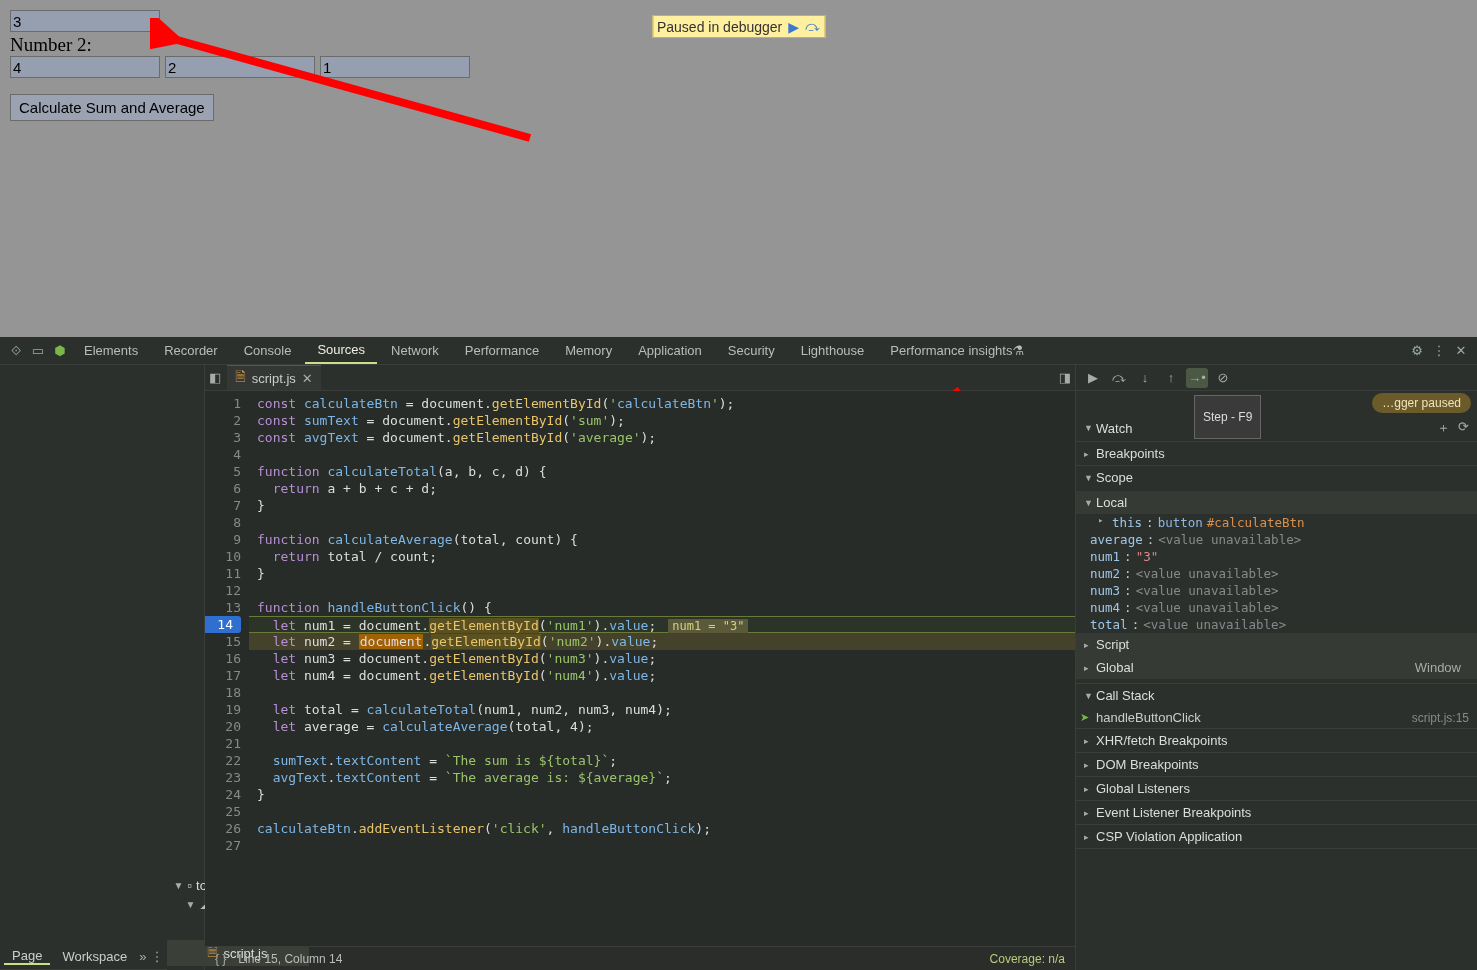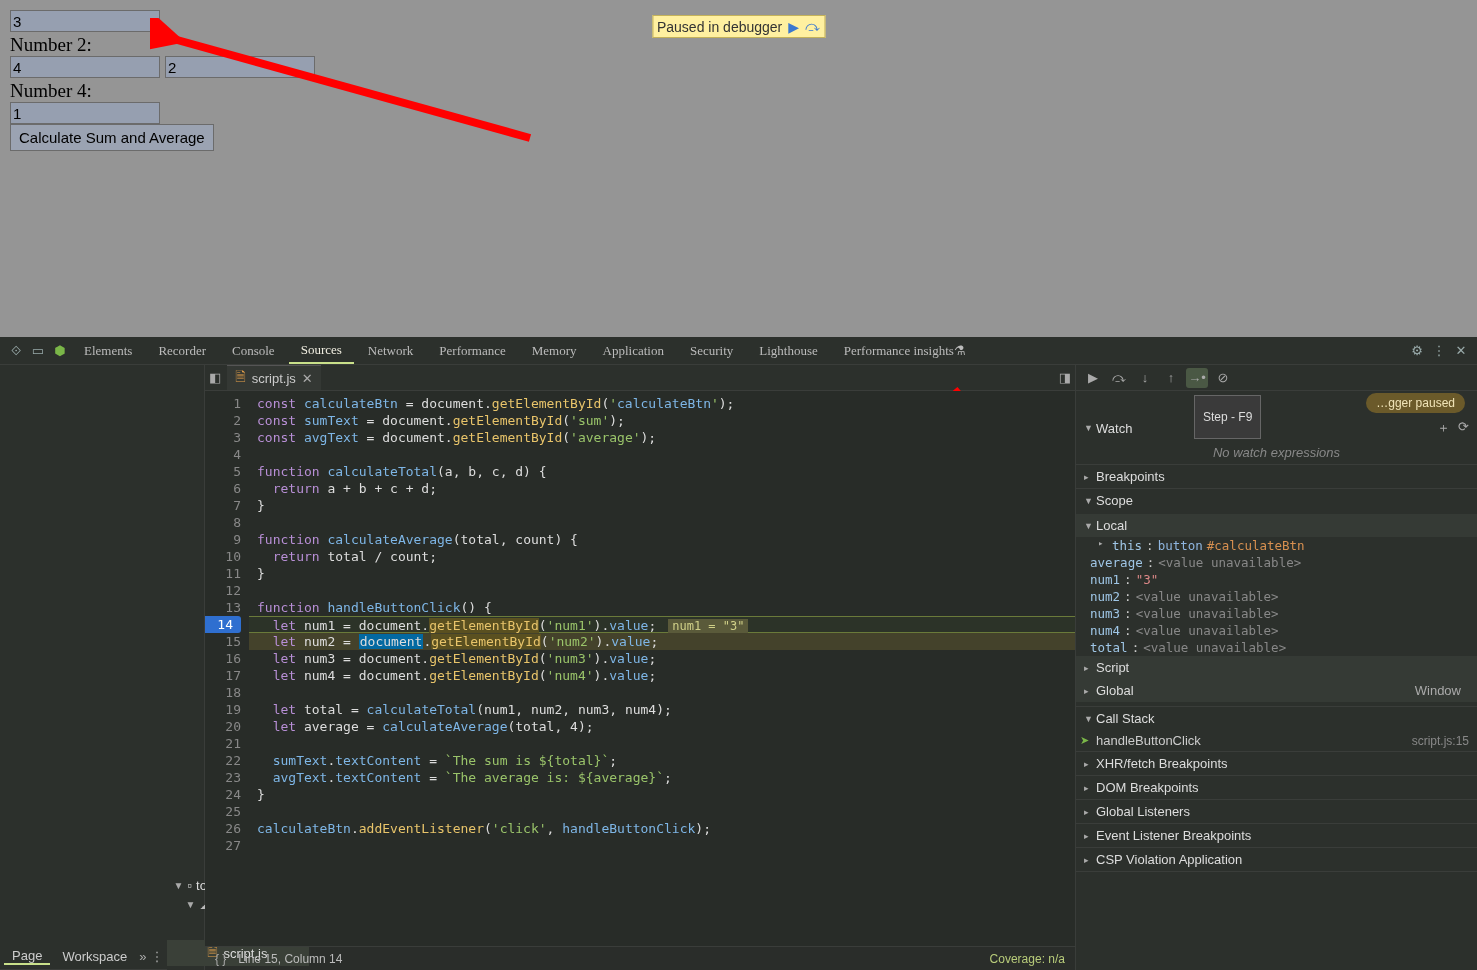--- a/index.html
+++ b/index.html
@@ -18,40 +18,40 @@
     position: relative;
     padding: 10px;
     font-size: 18px;
   }
   .page-area label { display:block; margin-top:2px; color:#000; font-family: "Times New Roman", serif; font-size:19px;}
   .page-area input[type=text]{
     width:150px; height:22px; background:#969fb0; border:1px solid #6b6b6b; font-size:15px; padding:0 2px;
     font-family: Arial, sans-serif;
   }
   .page-area button {
-    margin-top:0; padding:4px 8px; background:#9ba3b2; border:1px solid #6b6b6b; font-size:15px;
+    margin-top:16px; padding:4px 8px; background:#9ba3b2; border:1px solid #6b6b6b; font-size:15px;
   }
   .debugger-pill {
     position:absolute; top:15px; left:50%; transform:translateX(-50%);
     background:#fff0a0; border:1px solid #c4b25a; padding:2px 4px; font-size:14px;
     display:flex; align-items:center; gap:6px; color:#333;
   }
   .debugger-pill .play-icon, .debugger-pill .step-icon { color:#3b78cf; font-size:14px; }
 
   
   .devtools {
     background:#2a2d2a; height:633px; color:#ccc; font-family: Arial, sans-serif; font-size:13px;
     display:flex; flex-direction:column;
   }
   .dt-tabs {
     display:flex; align-items:center; height:28px; background:#2c302c; border-bottom:1px solid #3a3d3a;
     gap:2px; padding:0 6px;
   }
   .dt-tabs .ico { width:20px; text-align:center; color:#9aa; cursor:pointer;}
-  .dt-tabs .tab { padding:4px 12px; color:#bbb; height:100%; display:flex; align-items:center; cursor:pointer;font-family:Liberation Serif, serif;}
+  .dt-tabs .tab { padding:4px 12px; color:#bbb; height:100%; display:flex; align-items:center; cursor:pointer;}
   .dt-tabs .tab.active { color:#f0ede0; border-bottom:2px solid #c9e08a; }
   .dt-tabs .spacer { flex:1; }
   .dt-tabs .green-dot { color:#7ab648; }
 
   .dt-main { display:flex; flex:1; min-height:0; }
   
   .dt-nav { width:205px; background:#2c302c; border-right:1px solid #3a3d3a; display:flex; flex-direction:row;align-items:flex-end;}
   .dt-nav-tabs { display:flex; align-items:center; height:26px; border-bottom:1px solid #3a3d3a; padding:0 4px; gap:4px;}
   .dt-nav-tabs .ntab { padding:0 8px; color:#ccc; cursor:pointer;}
   .dt-nav-tabs .ntab.active { border-bottom:2px solid #c9e08a; }
@@ -79,31 +79,31 @@
   .codeline { height:17px; padding-left:8px; position:relative;}
   .codeline.hl14 { background:rgba(60,80,40,0.2); border-top:1px solid #6a7a3a; border-bottom:1px solid #6a7a3a;}
   .codeline.hl15 { background:rgba(151, 131, 50, 0.25);}
   .inline-val { background:#5a5a3a; color:#d0d088; padding:0 4px; margin-left:12px; font-size:12px;}
   .kw { color:#b88fd6; }
   .fn { color:#7eb6e6; }
   .fnname { color:#e8c46a; }
   .str { color:#9ac46a; }
   .prop { color:#7eb6e6; }
   .method-hl { background:#5a5020; }
-  .obj-hl { background:#0369a1; padding:0 1px;}
+  .obj-hl { background:#a16207; padding:0 1px;}
   .status-bar { height:24px; border-top:1px solid #3a3d3a; display:flex; align-items:center; padding:0 10px; font-size:12px; color:#bbb;}
   .status-bar .cov { margin-left:auto; color:#b8cc7a;}
   .status-bar .braces { margin-right:12px; color:#aaa;}
 
   
   .dt-right { width:401px; background:#2c302c; display:flex; flex-direction:column; font-size:13px;}
   .dbg-controls { height:26px; display:flex; align-items:center; gap:4px; padding:0 6px; border-bottom:1px solid #3a3d3a; position:relative;}
   .dbg-controls .ctl { width:22px; height:20px; display:flex; align-items:center; justify-content:center; color:#aaa; cursor:pointer; border-radius:3px;}
   .dbg-controls .ctl.active { background:#4a5844; }
-  .paused-badge { position:absolute; right:12px; top:28px; background:#6b5a2a; color:#f0e4b8; padding:3px 10px; border-radius:10px; font-size:12px;}
+  .paused-badge { position:absolute; right:6px; top:28px; background:#6b5a2a; color:#f0e4b8; padding:3px 10px; border-radius:10px; font-size:12px;}
   .tooltip-f9 { position:absolute; left:118px; top:30px; background:#3a3a3a; border:1px solid #666; padding:14px 8px; font-size:12px; color:#ddd; z-index:5;}
   .section { border-bottom:1px solid #3a3d3a;}
   .section-h { display:flex; align-items:center; padding:4px 8px; cursor:pointer; color:#ddd;}
   .section-h.light { background:#353a35; }
   .section-h .tri { width:12px; font-size:9px; color:#aaa;}
   .section-h .tools { margin-left:auto; display:flex; gap:8px; color:#aaa;}
   .section-body { padding:2px 0 4px 0;}
   .watch-empty { text-align:center; font-style:italic; color:#888; padding:4px 0;}
   .scope-row { padding:1px 6px 1px 22px; font-family: Menlo, monospace; font-size:12.5px; display:flex; gap:4px;}
   .scope-row .caret { width:10px; color:#aaa; font-size:9px;}
@@ -122,21 +122,20 @@
   svg.redarrow { position:absolute; }
 </style>
 </head>
 <body>
 
 <div class="page-area">
   <input type="text" value="3" style="">
   <label>Number 2:</label>
   <input type="text" value="4" style="">
   <input type="text" value="2" style="">
-  <label>Number 4:</label>
   <input type="text" value="1" style="">
   <br>
   <button>Calculate Sum and Average</button>
 
   <div class="debugger-pill">
     <span>Paused in debugger</span>
     <span class="play-icon">▶</span>
     <span class="step-icon">⤼</span>
   </div>
 
@@ -289,21 +288,20 @@
 
       <div class="section">
         <div class="section-h">
           <span class="tri">▼</span>
             <span>Watch</span>
           <span class="tools">
               <span>＋</span>
               <span>⟳</span>
             </span>
         </div>
-        <div class="section-body watch-empty">No watch expressions</div>
       </div>
 
       <div class="section">
         <div class="section-h">
             <span class="tri">▸</span>
             <span>Breakpoints</span>
           </div>
       </div>
 
       <div class="section">

